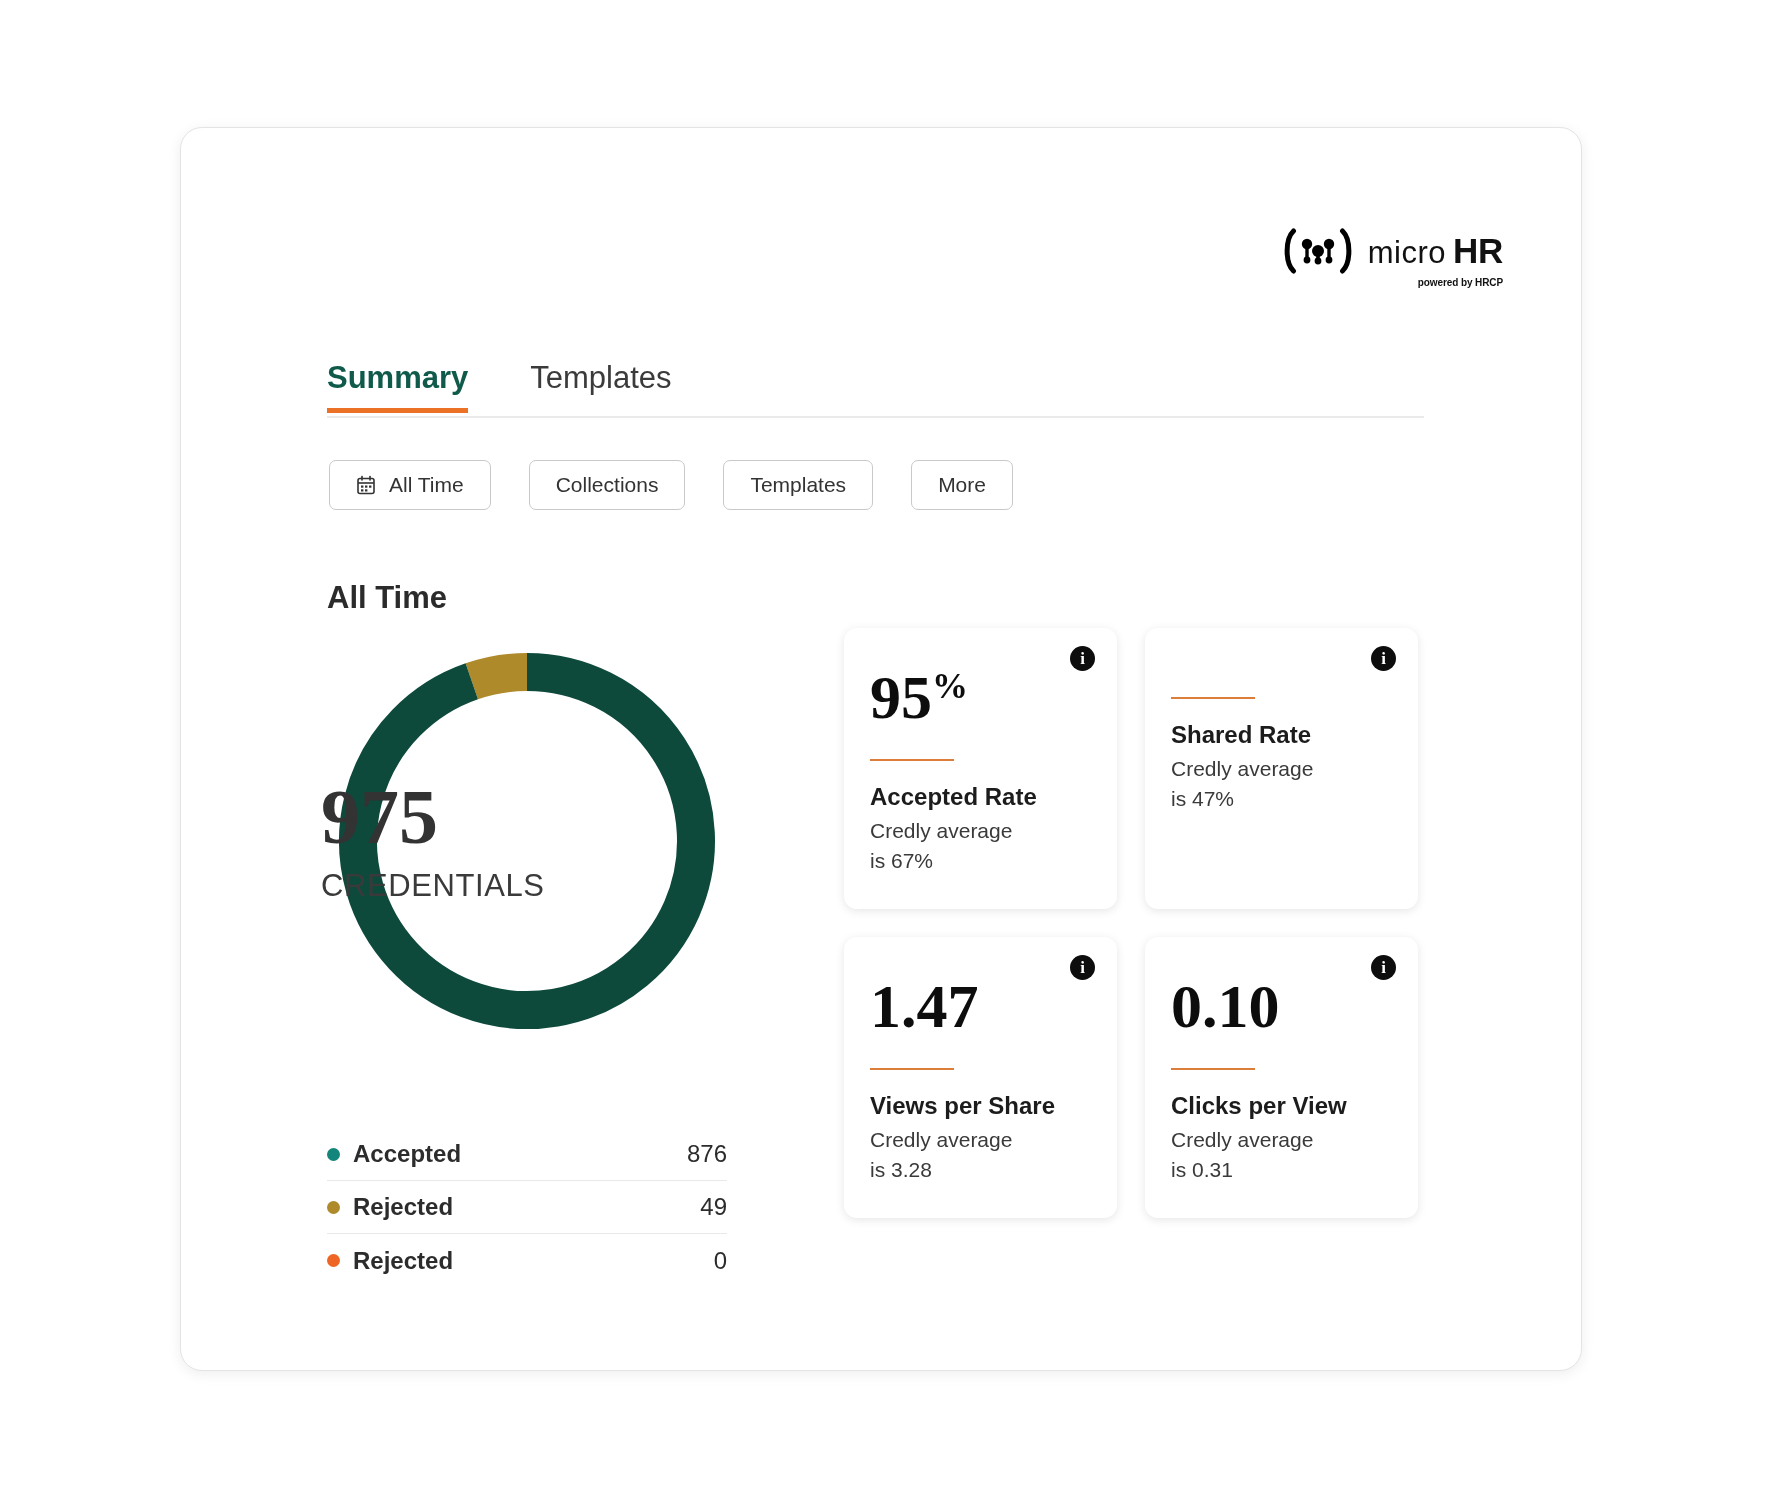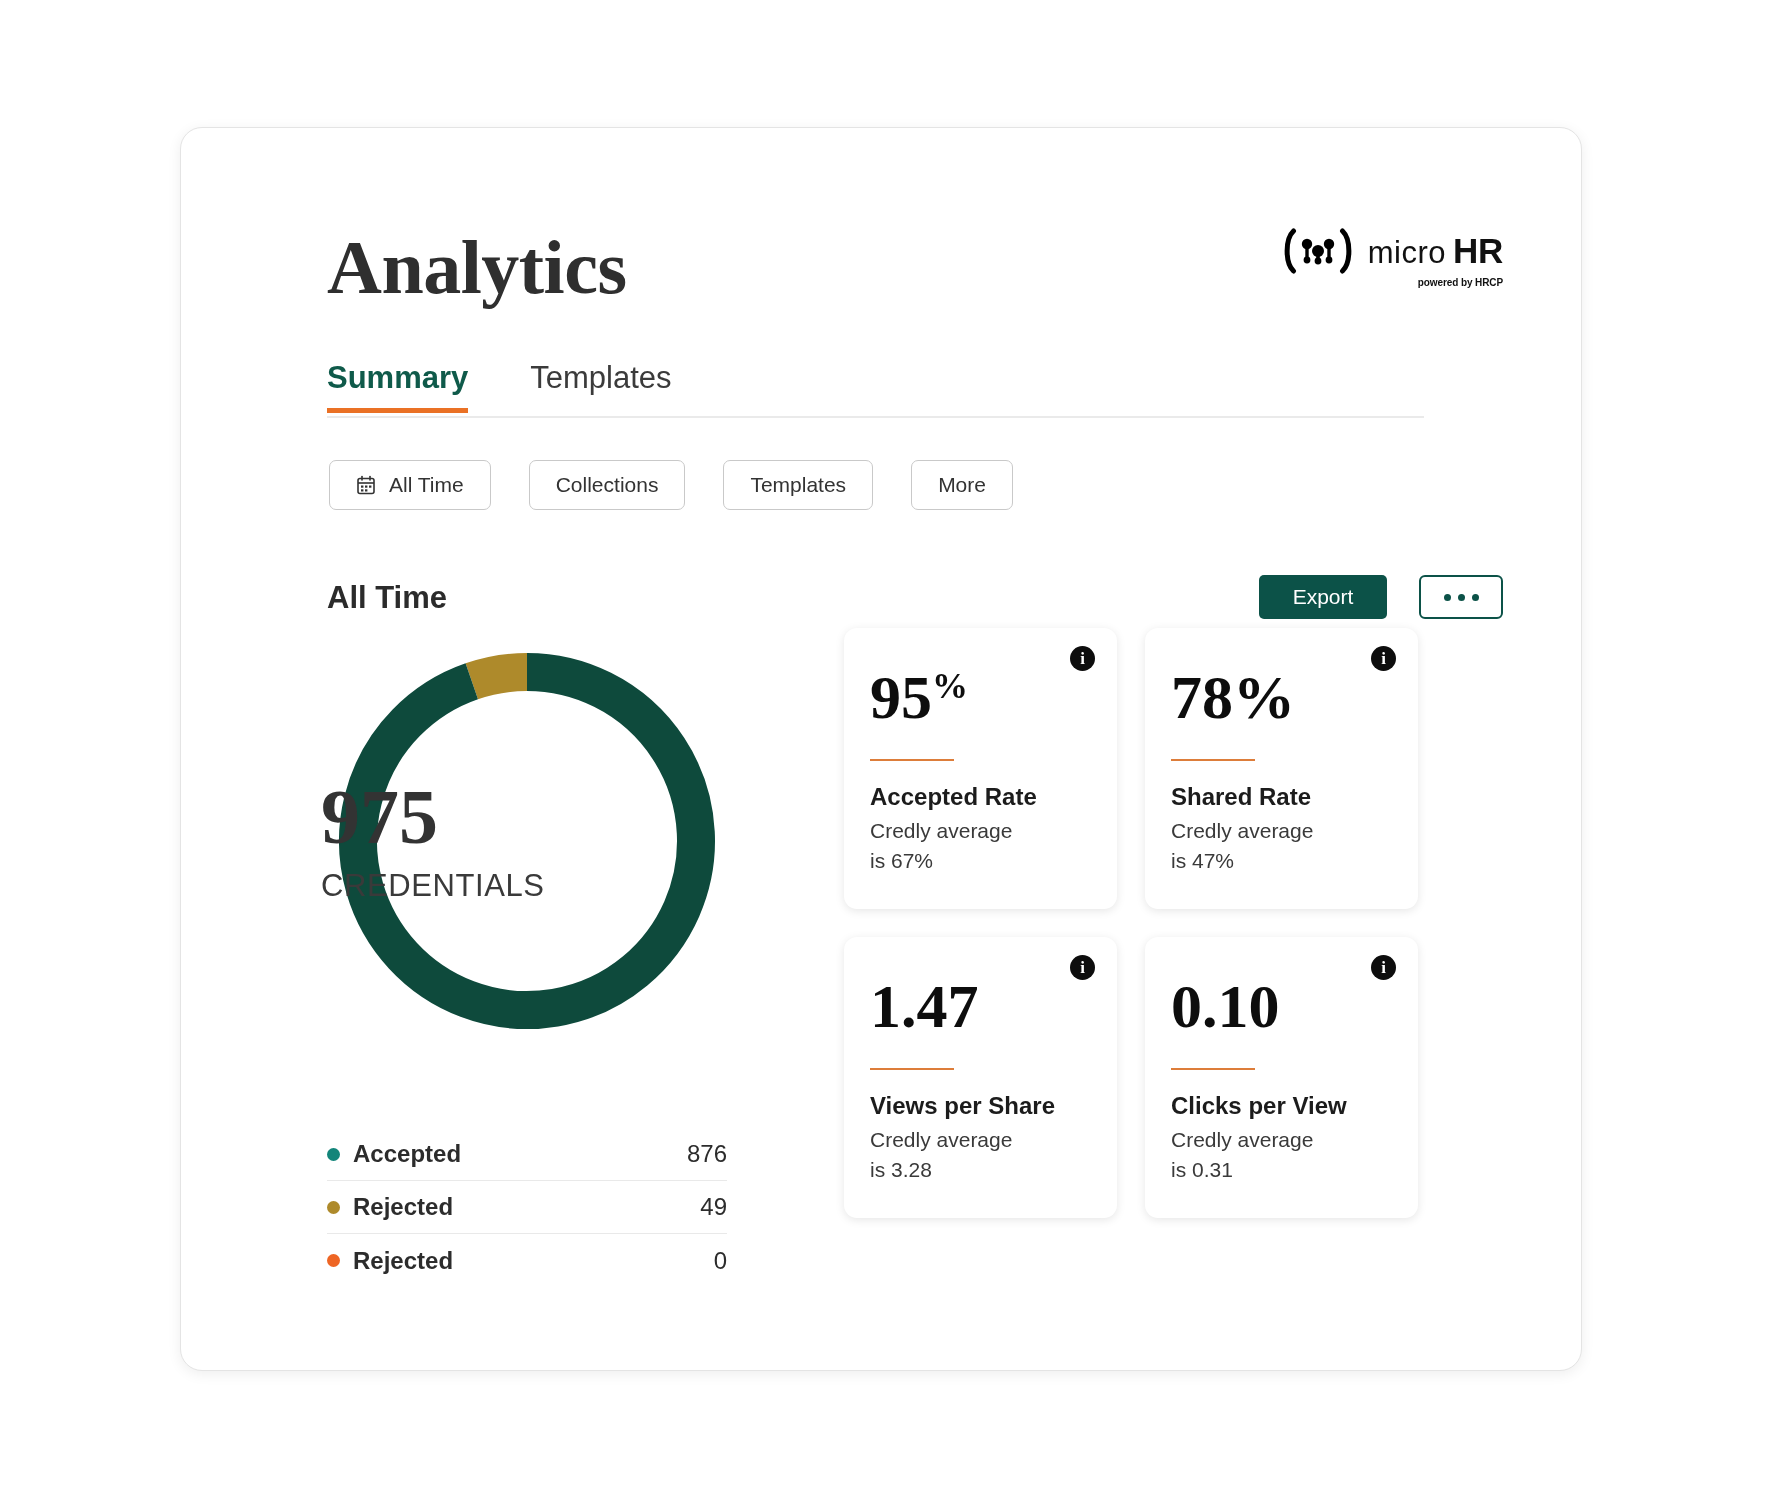--- a/index.html
+++ b/index.html
@@ -294,21 +294,20 @@
     line-height: 30px;
     color: #3a3a3a;
   }
 </style>
 </head>
 <body>
 
 <div class="stage">
   <div class="panel">
 
-    <div class="page-title">Analytics</div>
 
     <div class="brand">
       <svg class="brand-mark" width="76" height="48" viewBox="0 0 76 48">
         <path d="M13.5 4 C5 12, 5 36, 13.5 44" stroke="#000" stroke-width="5" fill="none" stroke-linecap="round"></path>
         <path d="M62.5 4 C71 12, 71 36, 62.5 44" stroke="#000" stroke-width="5" fill="none" stroke-linecap="round"></path>
         <circle cx="27" cy="17" r="5.2" fill="#000"></circle>
         <rect x="25.3" y="19" width="3.4" height="13" fill="#000"></rect>
         <circle cx="38" cy="24" r="6" fill="#000"></circle>
         <rect x="36.2" y="26" width="3.6" height="7" fill="#000"></rect>
         <circle cx="49" cy="17" r="5.2" fill="#000"></circle>
@@ -349,28 +348,20 @@
       </div>
       <div class="chip">
         <span>Templates</span>
       </div>
       <div class="chip">
         <span>More</span>
       </div>
     </div>
 
     <div class="section-title">All Time</div>
-    <div class="actions">
-      <button class="btn-export">Export</button>
-      <button class="btn-more">
-        <span></span>
-        <span></span>
-        <span></span>
-      </button>
-    </div>
 
     <div class="donut-wrap">
       <svg width="412" height="412" viewBox="0 0 412 412">
         <g id="donut-segments">
             <path d="M 150.78304603031052 46.274961279362344 A 169 169 0 0 1 206 37" stroke="#ae8a2b" stroke-width="38" fill="none"></path>
             <path d="M 206.00000000000006 37 A 169 169 0 1 1 150.78304603031052 46.274961279362344" stroke="#0e4a3c" stroke-width="38" fill="none"></path>
           </g>
       </svg>
       <div class="donut-center">
         <div class="donut-value">975</div>
@@ -405,23 +396,20 @@
           <span class="sup">%</span>
         </div>
         <div class="card-rule"></div>
         <div class="card-title">Accepted Rate</div>
         <div class="card-sub">Credly average</div>
         <div class="card-sub">is 67%</div>
       </div>
 
       <div class="card">
         <div class="info-icon">i</div>
-        <div class="card-value">
-          <span>78%</span>
-        </div>
         <div class="card-rule"></div>
         <div class="card-title">Shared Rate</div>
         <div class="card-sub">Credly average</div>
         <div class="card-sub">is 47%</div>
       </div>
 
       <div class="card">
         <div class="info-icon">i</div>
         <div class="card-value">
           <span>1.47</span>

